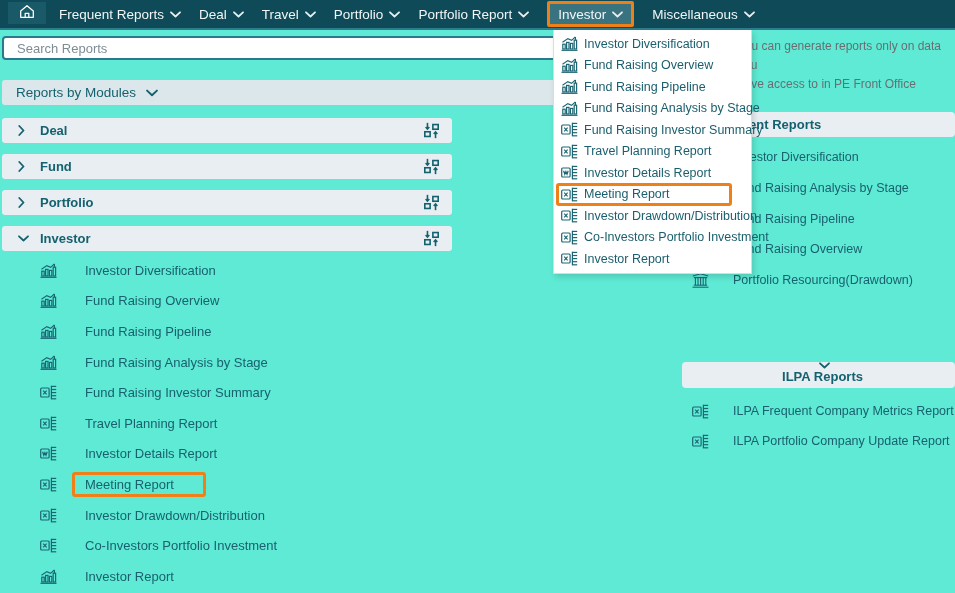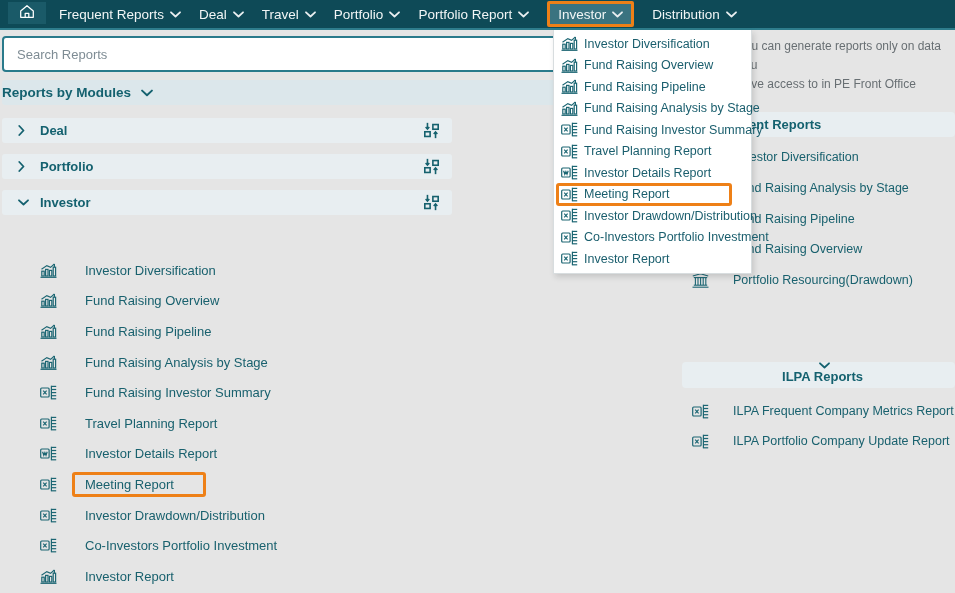--- a/index.html
+++ b/index.html
@@ -1,45 +1,45 @@
 <!DOCTYPE html>
 <html><head>
 <meta charset="utf-8">
 <style>
   * { box-sizing: border-box; margin: 0; padding: 0; }
   html,body { width:955px; height:593px; background:#fff; overflow:hidden;
     font-family:"Liberation Sans", sans-serif; }
-  .app { position:relative; width:955px; height:593px; background:#e5e5e5; overflow:hidden; }
+  .app { position:relative; width:955px; height:593px; background:#5eead4; overflow:hidden; }
 
   
   .navbar { position:absolute; left:0; top:0; width:955px; height:28px;
     background:#0E4A57; display:flex; align-items:center; z-index:20; }
   .nav-accent { position:absolute; left:0; top:28px; width:955px; height:2px;
     background:#2E7D8C; z-index:20; }
   .home-btn { position:relative; margin-left:8px; width:38px; height:22px; top:-1px;
     background:#1A5A68; display:flex; align-items:center; justify-content:center; color:#fff; }
   .home-underline { position:absolute; left:8px; top:24px; width:38px; height:3px; background:#F3B71C; }
   .nav-items { display:flex; align-items:center; gap:18px; margin-left:13px; height:28px; }
   .nav-item { display:flex; align-items:center; gap:6px; color:#F2F6F6; font-size:13.5px;
     cursor:pointer; white-space:nowrap; height:28px; }
   .nav-item .chev { display:flex; align-items:center; color:#E8EEF0; }
   .nav-item.highlighted { height:26px; background:#3A7380; border:3px solid #EE8017;
     border-radius:2px; padding:0 8px; }
 
   
   .search-wrap { position:absolute; left:2px; top:36px; z-index:2; }
-  .search-input { width:700px; height:36px; border:2px solid #2A7A8B; border-radius:4px;
+  .search-input { width:700px; height:24px; border:2px solid #2A7A8B; border-radius:4px;
     padding:0 13px; font-size:13px; color:#3c4a50; outline:none;
     font-family:"Liberation Sans", sans-serif; }
   .search-input::placeholder { color:#7E8C94; }
 
   
   .modules-bar { position:absolute; left:2px; top:80px; width:680px; height:25px;
     background:#DCE7EB; border-radius:3px; display:flex; align-items:center; z-index:1; cursor:pointer; }
-  .modules-bar .m-label { font-size:13.5px; font-weight:bold; color:#14616F; }
+  .modules-bar .m-label { margin-left:14px; font-size:13.5px; font-weight:normal; color:#14616F; }
   .modules-bar .m-chev { margin-left:10px; color:#14616F; display:flex; align-items:center; }
 
   .sections { position:absolute; left:2px; top:118px; width:450px; z-index:1; }
   .section-row { position:relative; width:450px; height:25px; margin-bottom:11px;
     background:#E8EEF1; border-radius:3px; display:flex; align-items:center; cursor:pointer; }
   .sec-chev { margin-left:16px; width:14px; color:#14616F; display:flex; align-items:center; }
   .sec-label { margin-left:8px; font-size:13px; font-weight:bold; color:#14616F; }
   .move-icon { position:absolute; right:12px; top:4px; color:#15616E; display:flex; }
 
   .report-list { position:absolute; left:0; top:255px; width:460px; z-index:1; }
@@ -140,21 +140,21 @@
   <div class="nav-item highlighted">
     <span class="nav-label">Investor</span>
     <span class="chev">
             <svg width="11" height="7" viewBox="0 0 11 7" fill="none" stroke="currentColor" stroke-width="1.8" stroke-linecap="round" stroke-linejoin="round">
     <polyline points="1,1.3 5.5,5.5 10,1.3"></polyline>
   </svg>
           </span>
   </div>
 
   <div class="nav-item">
-    <span class="nav-label">Distribution</span>
+    <span class="nav-label">Miscellaneous</span>
     <span class="chev">
             <svg width="11" height="7" viewBox="0 0 11 7" fill="none" stroke="currentColor" stroke-width="1.8" stroke-linecap="round" stroke-linejoin="round">
     <polyline points="1,1.3 5.5,5.5 10,1.3"></polyline>
   </svg>
           </span>
   </div>
 </div>
   </div>
   <div class="home-underline"></div>
   <div class="nav-accent"></div>
@@ -319,20 +319,38 @@
         <line x1="4.2" y1="0.8" x2="4.2" y2="6.4"></line>
         <polyline points="2.5,4.7 4.2,6.6 5.9,4.7"></polyline>
         <rect x="1.7" y="9.2" width="5" height="4.4"></rect>
         <rect x="9.3" y="2.4" width="5" height="4.4"></rect>
         <line x1="11.8" y1="15.2" x2="11.8" y2="9.6"></line>
         <polyline points="10.1,11.3 11.8,9.4 13.5,11.3"></polyline>
       </svg>
     </span>
   </div>
 
+  <div class="section-row">
+    <span class="sec-chev">
+          <svg width="7" height="11" viewBox="0 0 7 11" fill="none" stroke="currentColor" stroke-width="1.8" stroke-linecap="round" stroke-linejoin="round">
+    <polyline points="1.3,1 5.5,5.5 1.3,10"></polyline>
+  </svg>
+        </span>
+    <span class="sec-label">Fund</span>
+    <span class="move-icon">
+      <svg width="17" height="17" viewBox="0 0 16 16" fill="none" stroke="currentColor" stroke-width="1.5">
+        <line x1="4.2" y1="0.8" x2="4.2" y2="6.4"></line>
+        <polyline points="2.5,4.7 4.2,6.6 5.9,4.7"></polyline>
+        <rect x="1.7" y="9.2" width="5" height="4.4"></rect>
+        <rect x="9.3" y="2.4" width="5" height="4.4"></rect>
+        <line x1="11.8" y1="15.2" x2="11.8" y2="9.6"></line>
+        <polyline points="10.1,11.3 11.8,9.4 13.5,11.3"></polyline>
+      </svg>
+    </span>
+  </div>
 
   <div class="section-row">
     <span class="sec-chev">
           <svg width="7" height="11" viewBox="0 0 7 11" fill="none" stroke="currentColor" stroke-width="1.8" stroke-linecap="round" stroke-linejoin="round">
     <polyline points="1.3,1 5.5,5.5 1.3,10"></polyline>
   </svg>
         </span>
     <span class="sec-label">Portfolio</span>
     <span class="move-icon">
       <svg width="17" height="17" viewBox="0 0 16 16" fill="none" stroke="currentColor" stroke-width="1.5">

